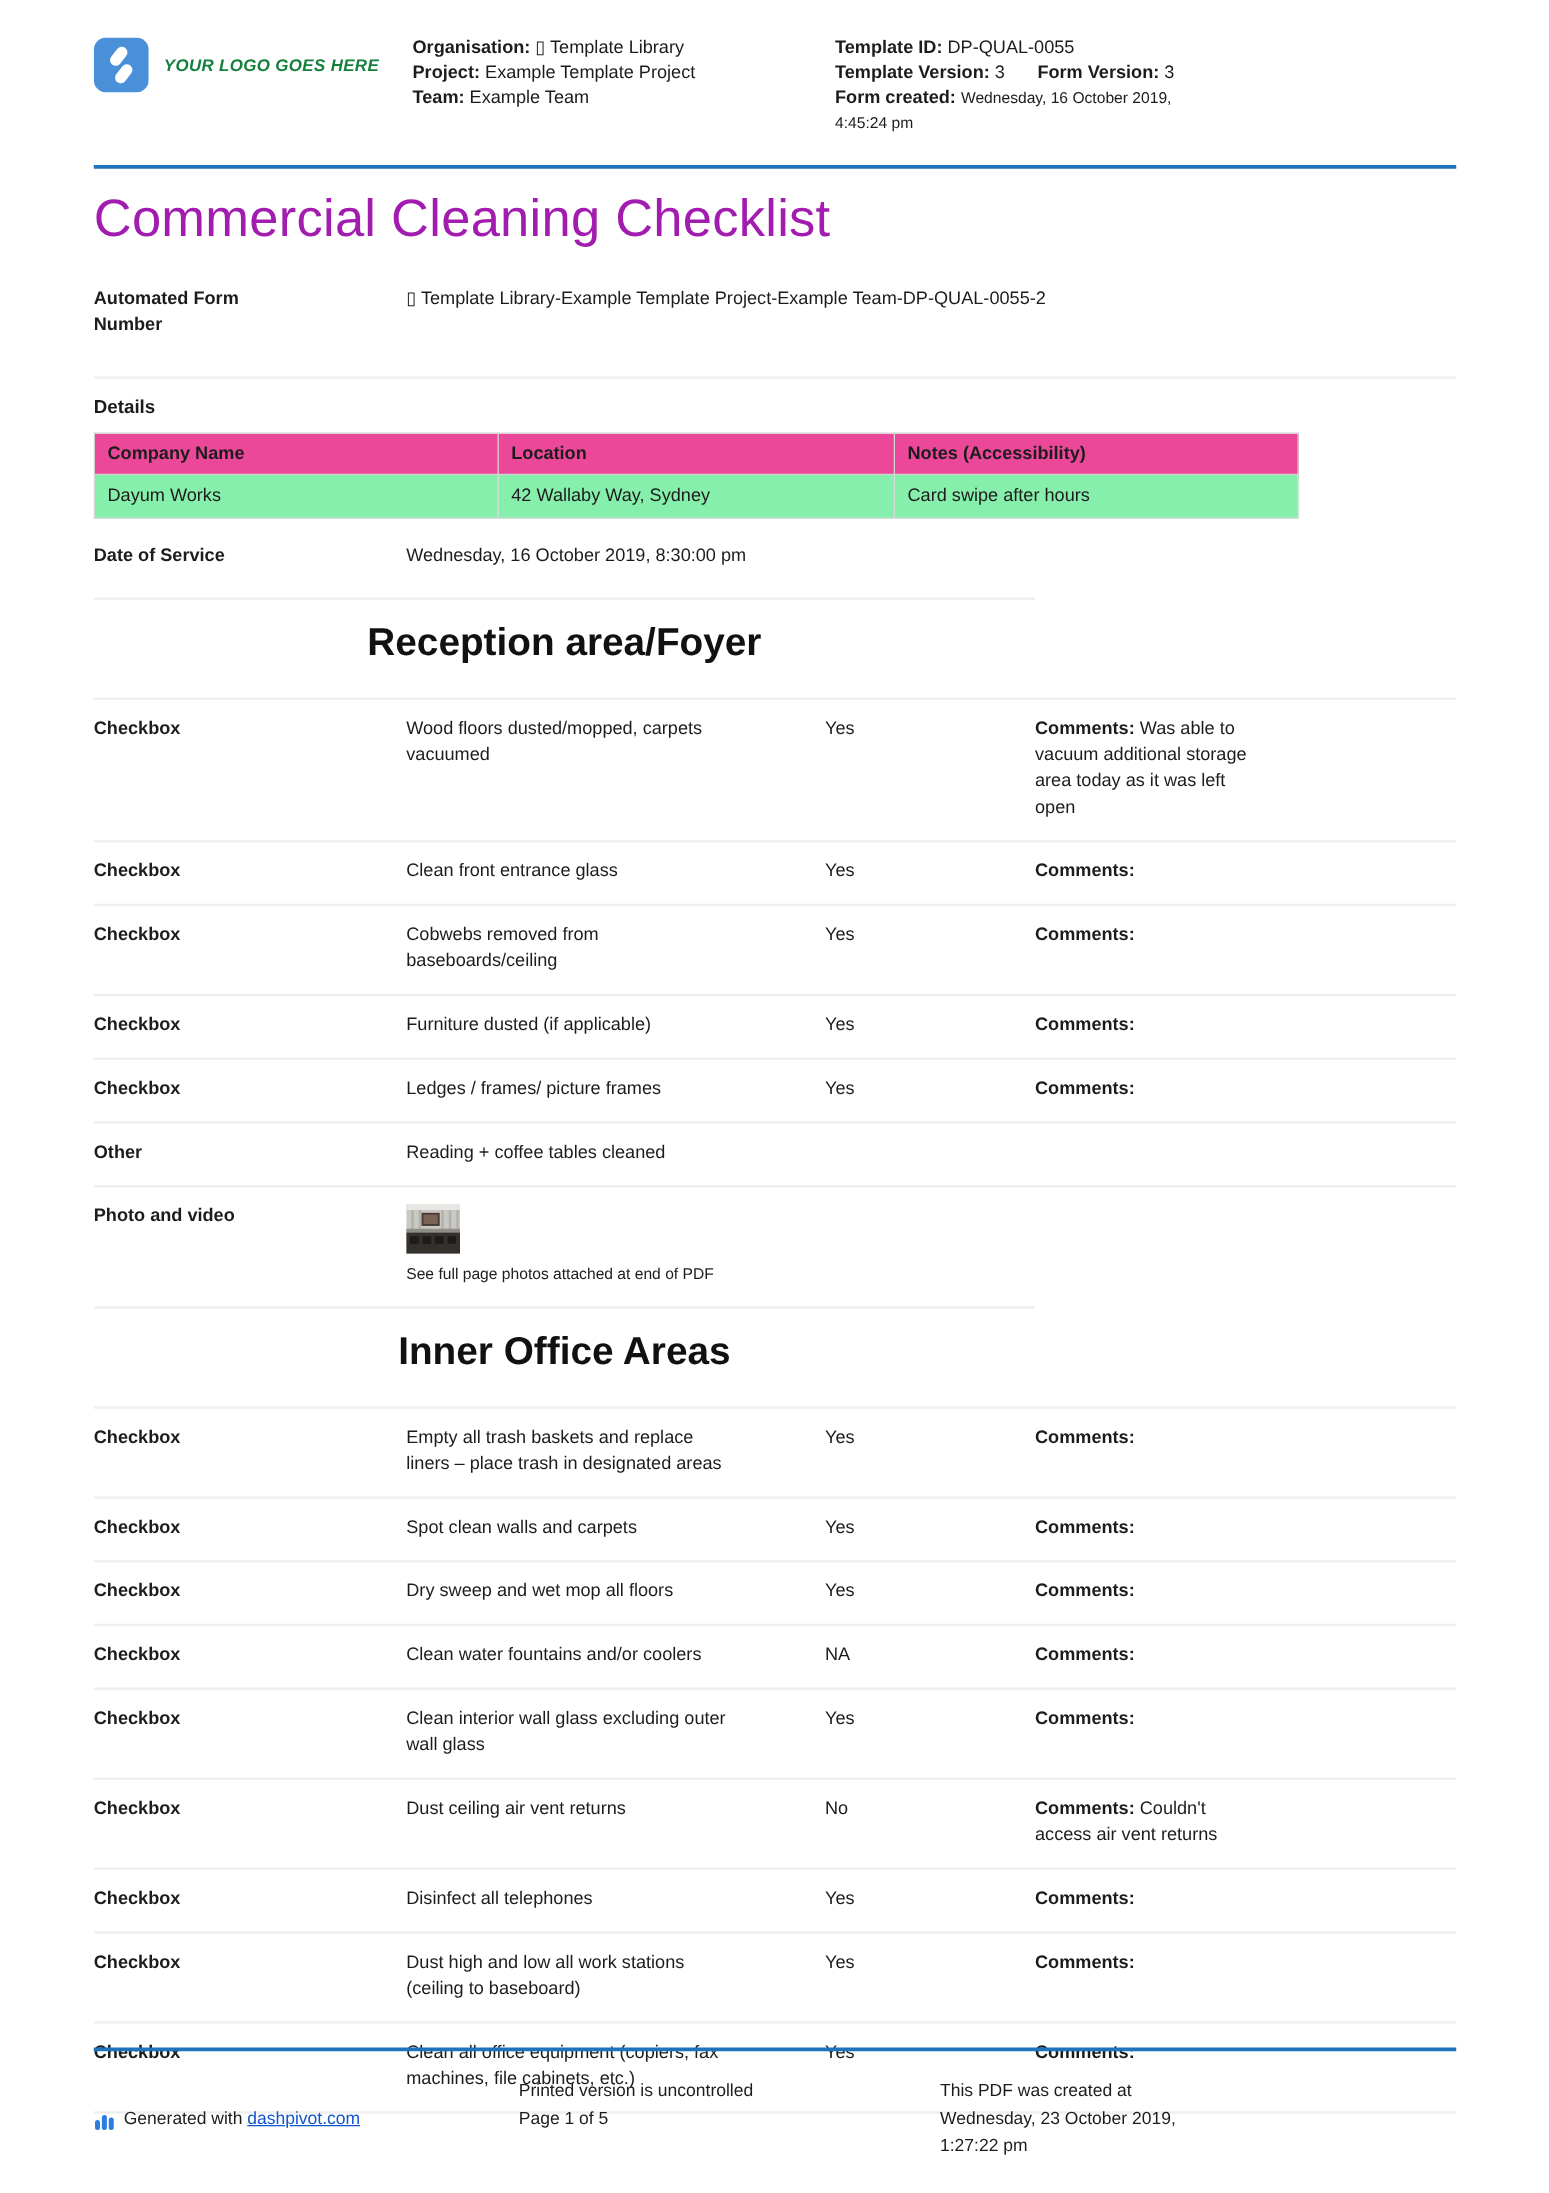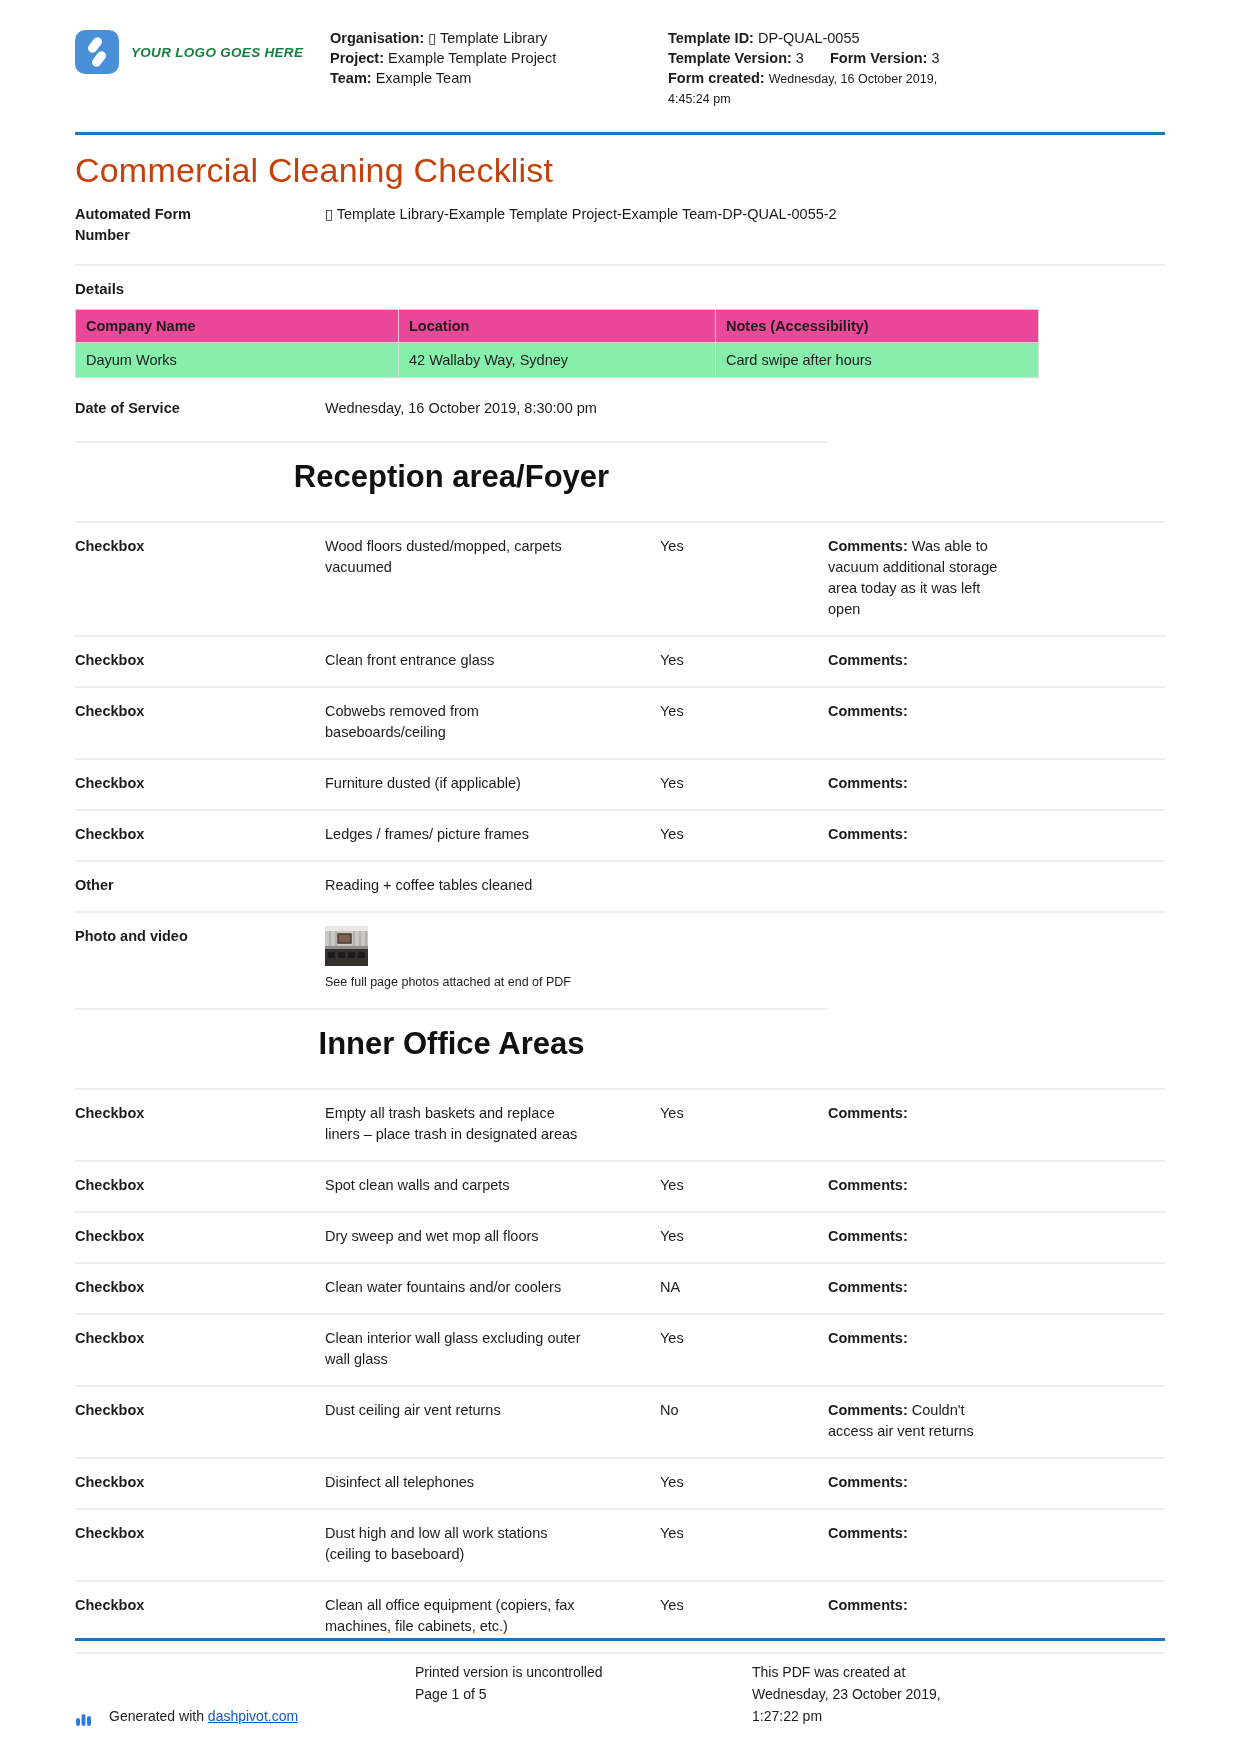--- a/index.html
+++ b/index.html
@@ -22,27 +22,27 @@
   .logo-text { color: #15803d; font-weight: bold; font-style: italic; font-size: 13.5px; letter-spacing: 0.3px; }
   .hdr-meta { font-size: 14.5px; line-height: 20px; }
   .hdr-meta-left { width: 338px; }
   .hdr-meta-right { flex: 1; }
   .meta-small { font-size: 12.5px; }
   .meta-gap { display: inline-block; width: 26px; }
 
   .blue-rule { height: 3px; background: #1e73be; width: 1090px; margin-top: 16px; }
 
   
-  .doc-title { font-size: 34px; font-weight: 400; color: #c2410c; margin-top: 16px; letter-spacing: 0.2px; }
+  .doc-title { font-size: 42px; font-weight: 400; color: #a21caf; margin-top: 16px; letter-spacing: 0.2px; }
 
   
   .kv-row { display: grid; grid-template-columns: 250px 1fr; width: 1090px; }
   .kv-label { font-weight: bold; font-size: 14.5px; line-height: 21px; max-width: 160px; }
   .kv-value { font-size: 14.5px; line-height: 21px; }
-  .form-number-row { margin-top: 14px; padding-bottom: 18px; }
+  .form-number-row { margin-top: 30px; padding-bottom: 30px; }
 
   
   .details-block { border-top: 2px solid #efefef; width: 1090px; padding-top: 14px; }
   .details-heading { font-weight: bold; font-size: 15px; margin-bottom: 12px; }
   table.details-table { border-collapse: collapse; width: 963px; table-layout: fixed; }
   table.details-table col.c1 { width: 323px; }
   table.details-table col.c2 { width: 317px; }
   table.details-table col.c3 { width: 323px; }
   .dt-th {
     background: #ec4899; text-align: left; font-size: 14.5px; font-weight: bold;
@@ -69,21 +69,21 @@
   .cell-desc { max-width: 258px; }
   .cell-comments { max-width: 180px; }
   .cell-comments .bold { font-weight: bold; }
   .photo-thumb { display: block; }
   .photo-caption { font-size: 12.5px; margin-top: 6px; color: #1c1c1c; }
 
   
   .footer { position: absolute; top: 1638px; left: 75px; width: 1090px; }
   .footer-rule { height: 3px; background: #1e73be; }
   .footer-cols { display: flex; margin-top: 20px; font-size: 14px; line-height: 22px; }
-  .f-col1 { width: 340px; display: flex; align-items: flex-end; gap: 16px; }
+  .f-col1 { width: 340px; display: flex; align-items: center; gap: 6px; }
   .f-col2 { width: 337px; }
   .f-col3 { flex: 1; }
   .f-link { color: #1155cc; text-decoration: underline; cursor: pointer; }
   .dp-icon { margin-top: 3px; flex: 0 0 auto; }
 </style>
 </head>
 <body>
 
 <div class="page">
   <div class="content">

